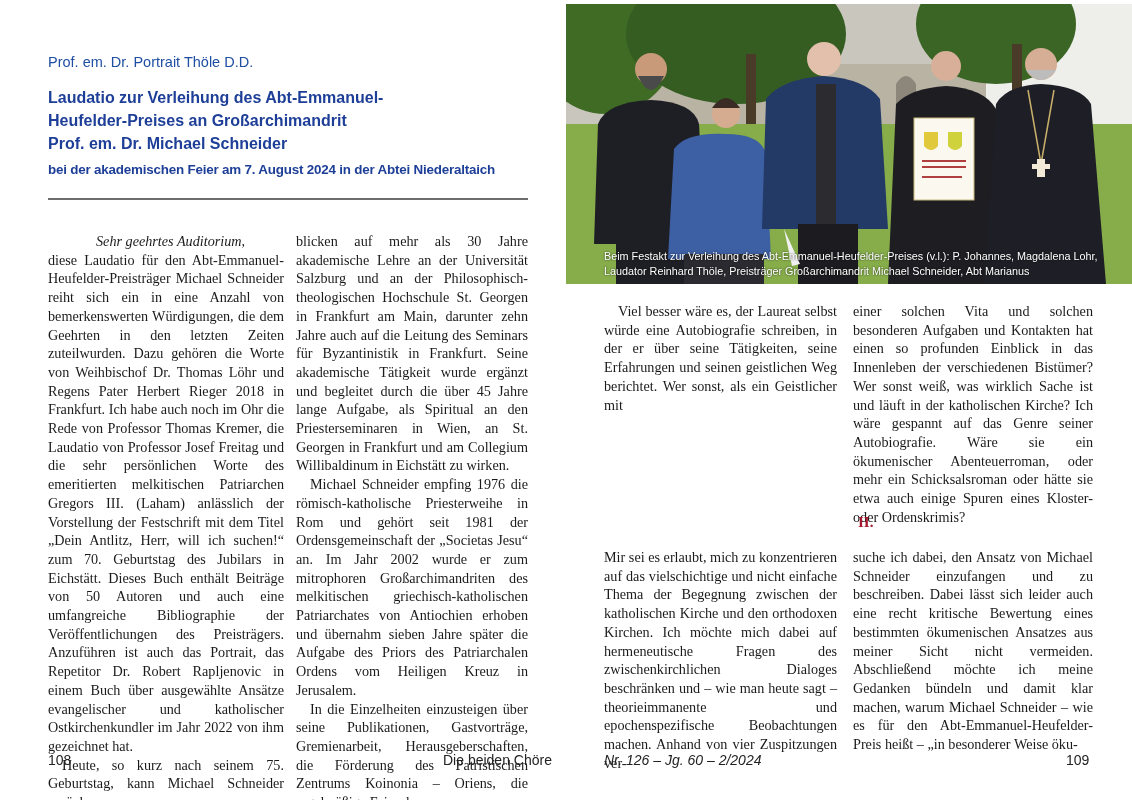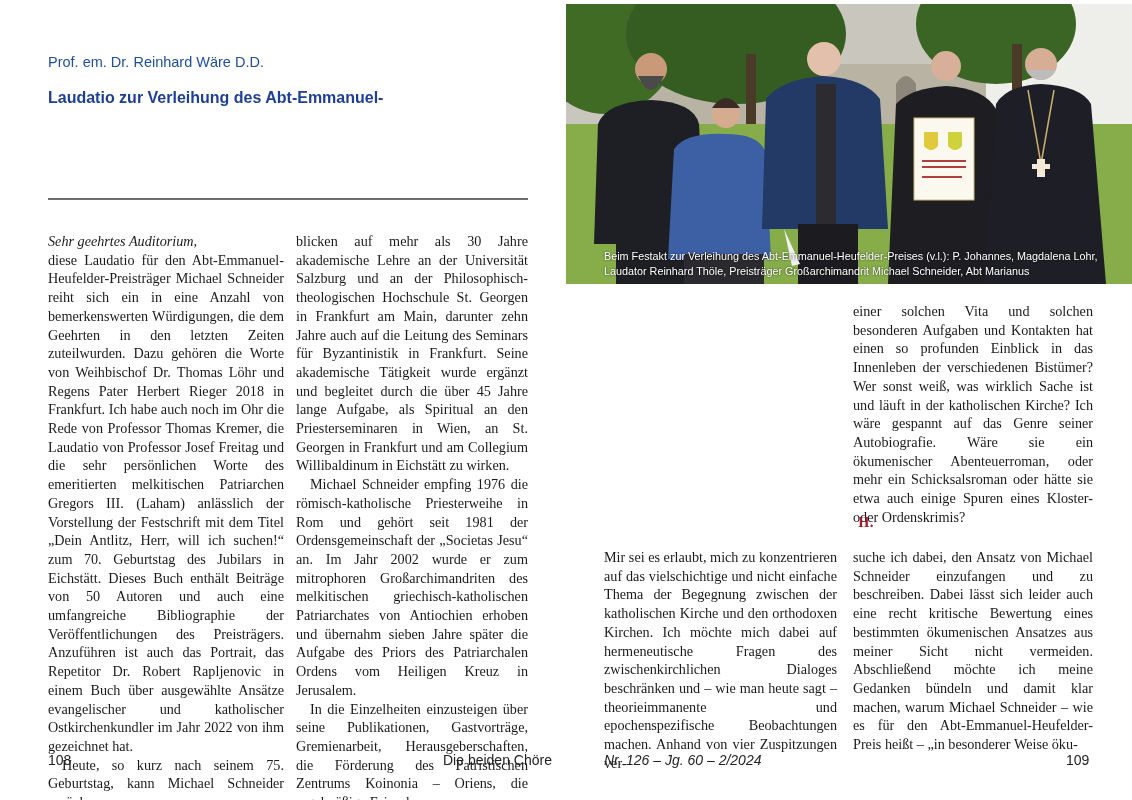--- a/index.html
+++ b/index.html
@@ -10,21 +10,21 @@
 
   .author { position: absolute; left: 48px; top: 54px; font-family: "Liberation Sans", sans-serif; font-size: 14.5px; color: #1f4fa3; }
   .title { position: absolute; left: 48px; top: 86px; width: 490px; font-family: "Liberation Sans", sans-serif; font-weight: bold; font-size: 16px; line-height: 23px; color: #1e3f98; }
   .title div { white-space: nowrap; }
   .subtitle { position: absolute; left: 48px; top: 162px; font-family: "Liberation Sans", sans-serif; font-weight: bold; font-size: 13.4px; color: #1e3f98; letter-spacing: -0.2px; white-space: nowrap; }
   .rule { position: absolute; left: 48px; top: 198px; width: 480px; height: 2px; background: #6e6e6e; }
 
   .col { position: absolute; font-size: 14.2px; line-height: 18.7px; text-align: justify; }
   .col p { margin: 0; }
   .col p.indent { text-indent: 14px; }
-  .col .salutation { font-style: italic; }
+  .col .salutation { font-style: italic; margin-left: 48px; }
   .col-1 { left: 48px; top: 232px; width: 236px; }
   .col-2 { left: 296px; top: 232px; width: 232px; }
   .col-3 { left: 38px; top: 302px; width: 233px; }
   .col-4 { left: 287px; top: 302px; width: 240px; }
   .col-5 { left: 38px; top: 548px; width: 233px; }
   .col-6 { left: 287px; top: 548px; width: 240px; }
 
   .section-num { position: absolute; left: 270px; top: 514px; font-family: "Liberation Serif", serif; font-size: 15px; color: #a6192e; font-weight: bold; margin-left: 22px; }
 
   .photo { position: absolute; left: 0; top: 4px; width: 625px; height: 280px; overflow: hidden; background: #7f1d1d; }
@@ -33,24 +33,27 @@
   .footer { position: absolute; top: 752px; font-family: "Liberation Sans", sans-serif; font-size: 14px; color: #222; }
   .pn-left { left: 48px; }
   .journal-name { left: 443px; }
   .issue { left: 38px; font-style: italic; }
   .pn-right { left: 500px; }
 </style>
 </head>
 <body>
 
 <div class="page page-left">
-  <div class="author">Prof. em. Dr. Reinhard Wäre D.D.</div>
+  <div class="author">Prof. em. Dr. Portrait Thöle D.D.</div>
   <div class="title">
     <div>Laudatio zur Verleihung des Abt-Emmanuel-</div>
+    <div>Heufelder-Preises an Großarchimandrit</div>
+    <div>Prof. em. Dr. Michael Schneider</div>
   </div>
+  <div class="subtitle">bei der akademischen Feier am 7. August 2024 in der Abtei Niederaltaich</div>
   <div class="rule"></div>
 
   <div class="col col-1">
     <p class="salutation">Sehr geehrtes Auditorium,</p>
     <p>diese Laudatio für den Abt-Emmanuel-Heufelder-Preisträger Michael Schneider reiht sich ein in eine Anzahl von bemerkenswerten Würdigungen, die dem Geehrten in den letzten Zeiten zuteilwurden. Dazu gehören die Worte von Weihbischof Dr. Thomas Löhr und Regens Pater Herbert Rieger 2018 in Frankfurt. Ich habe auch noch im Ohr die Rede von Professor Thomas Kremer, die Laudatio von Professor Josef Freitag und die sehr persönlichen Worte des emeritierten melkitischen Patriarchen Gregors III. (Laham) anlässlich der Vorstellung der Festschrift mit dem Titel „Dein Antlitz, Herr, will ich suchen!“ zum 70. Geburtstag des Jubilars in Eichstätt. Dieses Buch enthält Beiträge von 50 Autoren und auch eine umfangreiche Bibliographie der Veröffentlichungen des Preisträgers. Anzuführen ist auch das Portrait, das Repetitor Dr. Robert Rapljenovic in einem Buch über ausgewählte Ansätze evangelischer und katholischer Ostkirchenkundler im Jahr 2022 von ihm gezeichnet hat.</p>
     <p class="indent">Heute, so kurz nach seinem 75. Geburtstag, kann Michael Schneider zurück-</p>
   </div>
 
   <div class="col col-2">
     <p>blicken auf mehr als 30 Jahre akademische Lehre an der Universität Salzburg und an der Philosophisch-theologischen Hochschule St. Georgen in Frankfurt am Main, darunter zehn Jahre auch auf die Leitung des Seminars für Byzantinistik in Frankfurt. Seine akademische Tätigkeit wurde ergänzt und begleitet durch die über 45 Jahre lange Aufgabe, als Spiritual an den Priesterseminaren in Wien, an St. Georgen in Frankfurt und am Collegium Willibaldinum in Eichstätt zu wirken.</p>
@@ -106,20 +109,21 @@
       <path d="M460 66 Q475 86 490 66 Z" fill="#bcbcbc"></path>
       <path d="M430 100 Q440 82 475 80 Q515 82 525 100 L540 280 L418 280 Z" fill="#1e1f26"></path>
       <path d="M462 86 L475 160 L488 86" fill="none" stroke="#c9b06a" stroke-width="1.5"></path>
       <rect x="471" y="155" width="8" height="18" fill="#f2ead6"></rect>
       <rect x="466" y="160" width="18" height="5" fill="#f2ead6"></rect>
     </svg>
     <div class="caption">Beim Festakt zur Verleihung des Abt-Emmanuel-Heufelder-Preises (v.l.): P. Johannes, Magdalena Lohr, Laudator Reinhard Thöle, Preisträger Großarchimandrit Michael Schneider, Abt Marianus</div>
   </div>
 
   <div class="col col-3">
+    <p class="indent">Viel besser wäre es, der Laureat selbst würde eine Autobiografie schreiben, in der er über seine Tätigkeiten, seine Erfahrungen und seinen geistlichen Weg berichtet. Wer sonst, als ein Geistlicher mit</p>
   </div>
 
   <div class="col col-4">
     <p>einer solchen Vita und solchen besonderen Aufgaben und Kontakten hat einen so profunden Einblick in das Innenleben der verschiedenen Bistümer? Wer sonst weiß, was wirklich Sache ist und läuft in der katholischen Kirche? Ich wäre gespannt auf das Genre seiner Autobiografie. Wäre sie ein ökumenischer Abenteuerroman, oder mehr ein Schicksalsroman oder hätte sie etwa auch einige Spuren eines Kloster- oder Ordenskrimis?</p>
   </div>
 
   <div class="section-num">II.</div>
 
   <div class="col col-5">
     <p>Mir sei es erlaubt, mich zu konzentrieren auf das vielschichtige und nicht einfache Thema der Begegnung zwischen der katholischen Kirche und den orthodoxen Kirchen. Ich möchte mich dabei auf hermeneutische Fragen des zwischenkirchlichen Dialoges beschränken und – wie man heute sagt – theorieimmanente und epochenspezifische Beobachtungen machen. Anhand von vier Zuspitzungen ver-</p>

